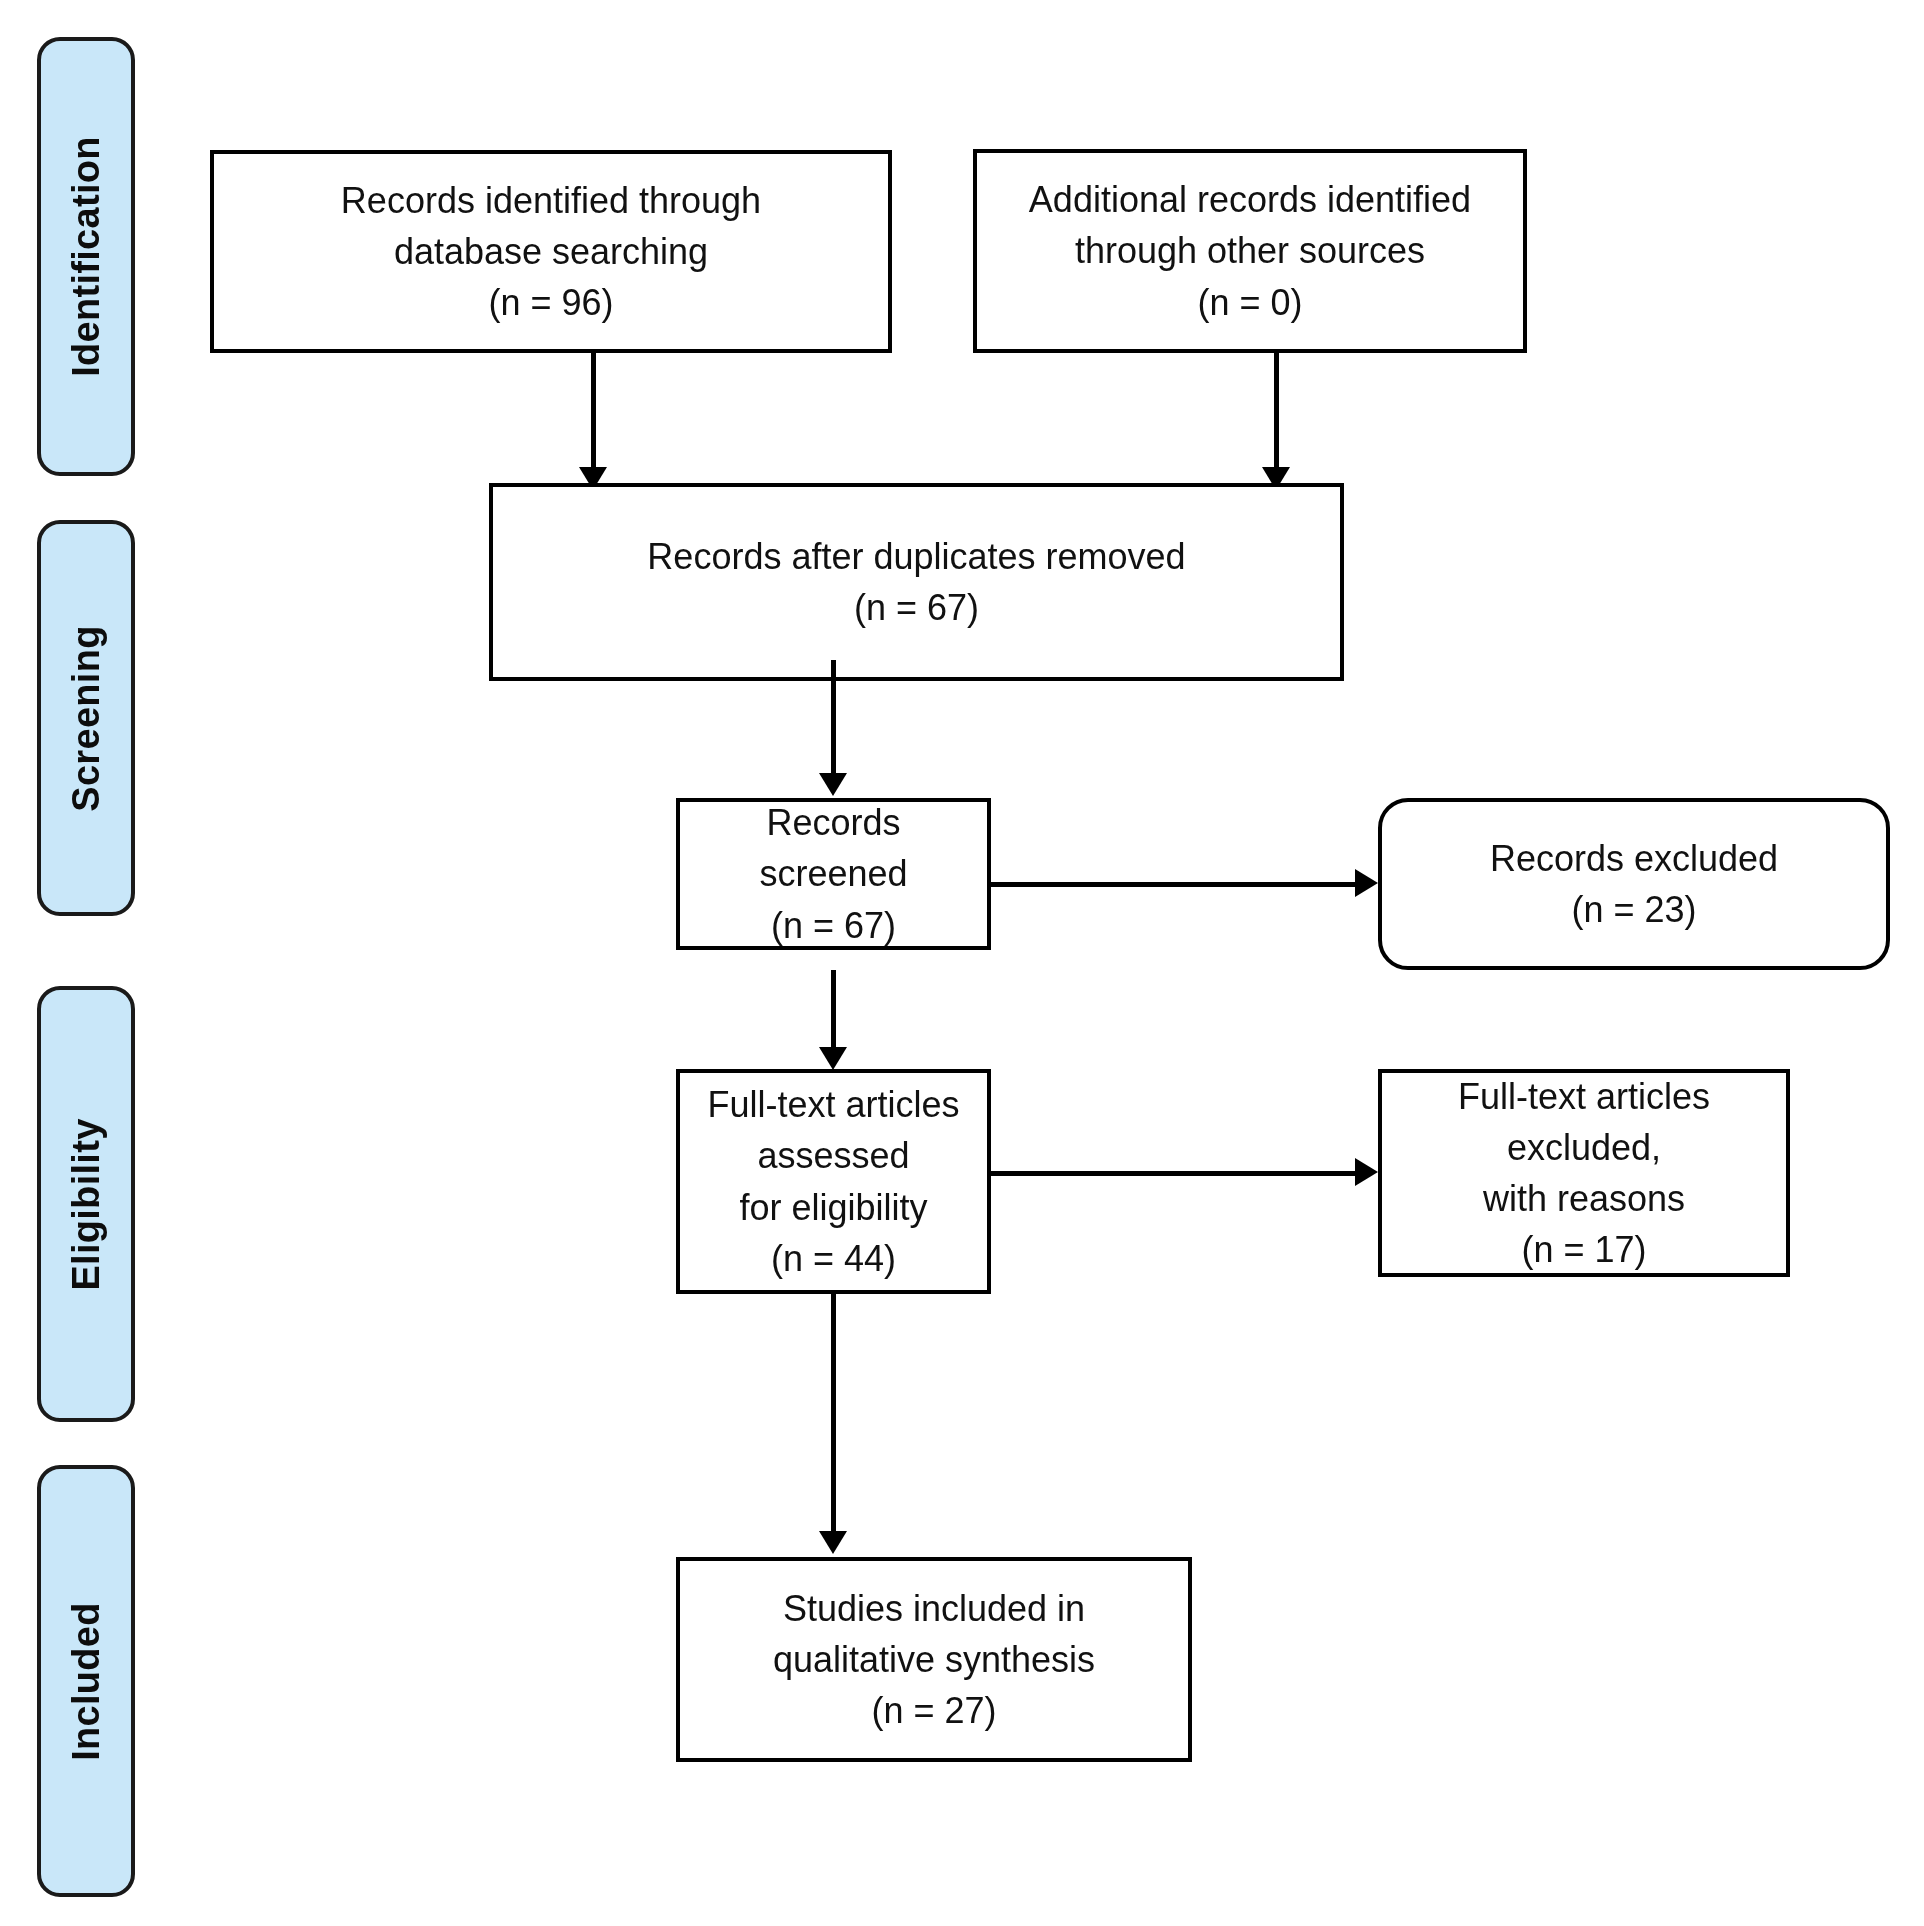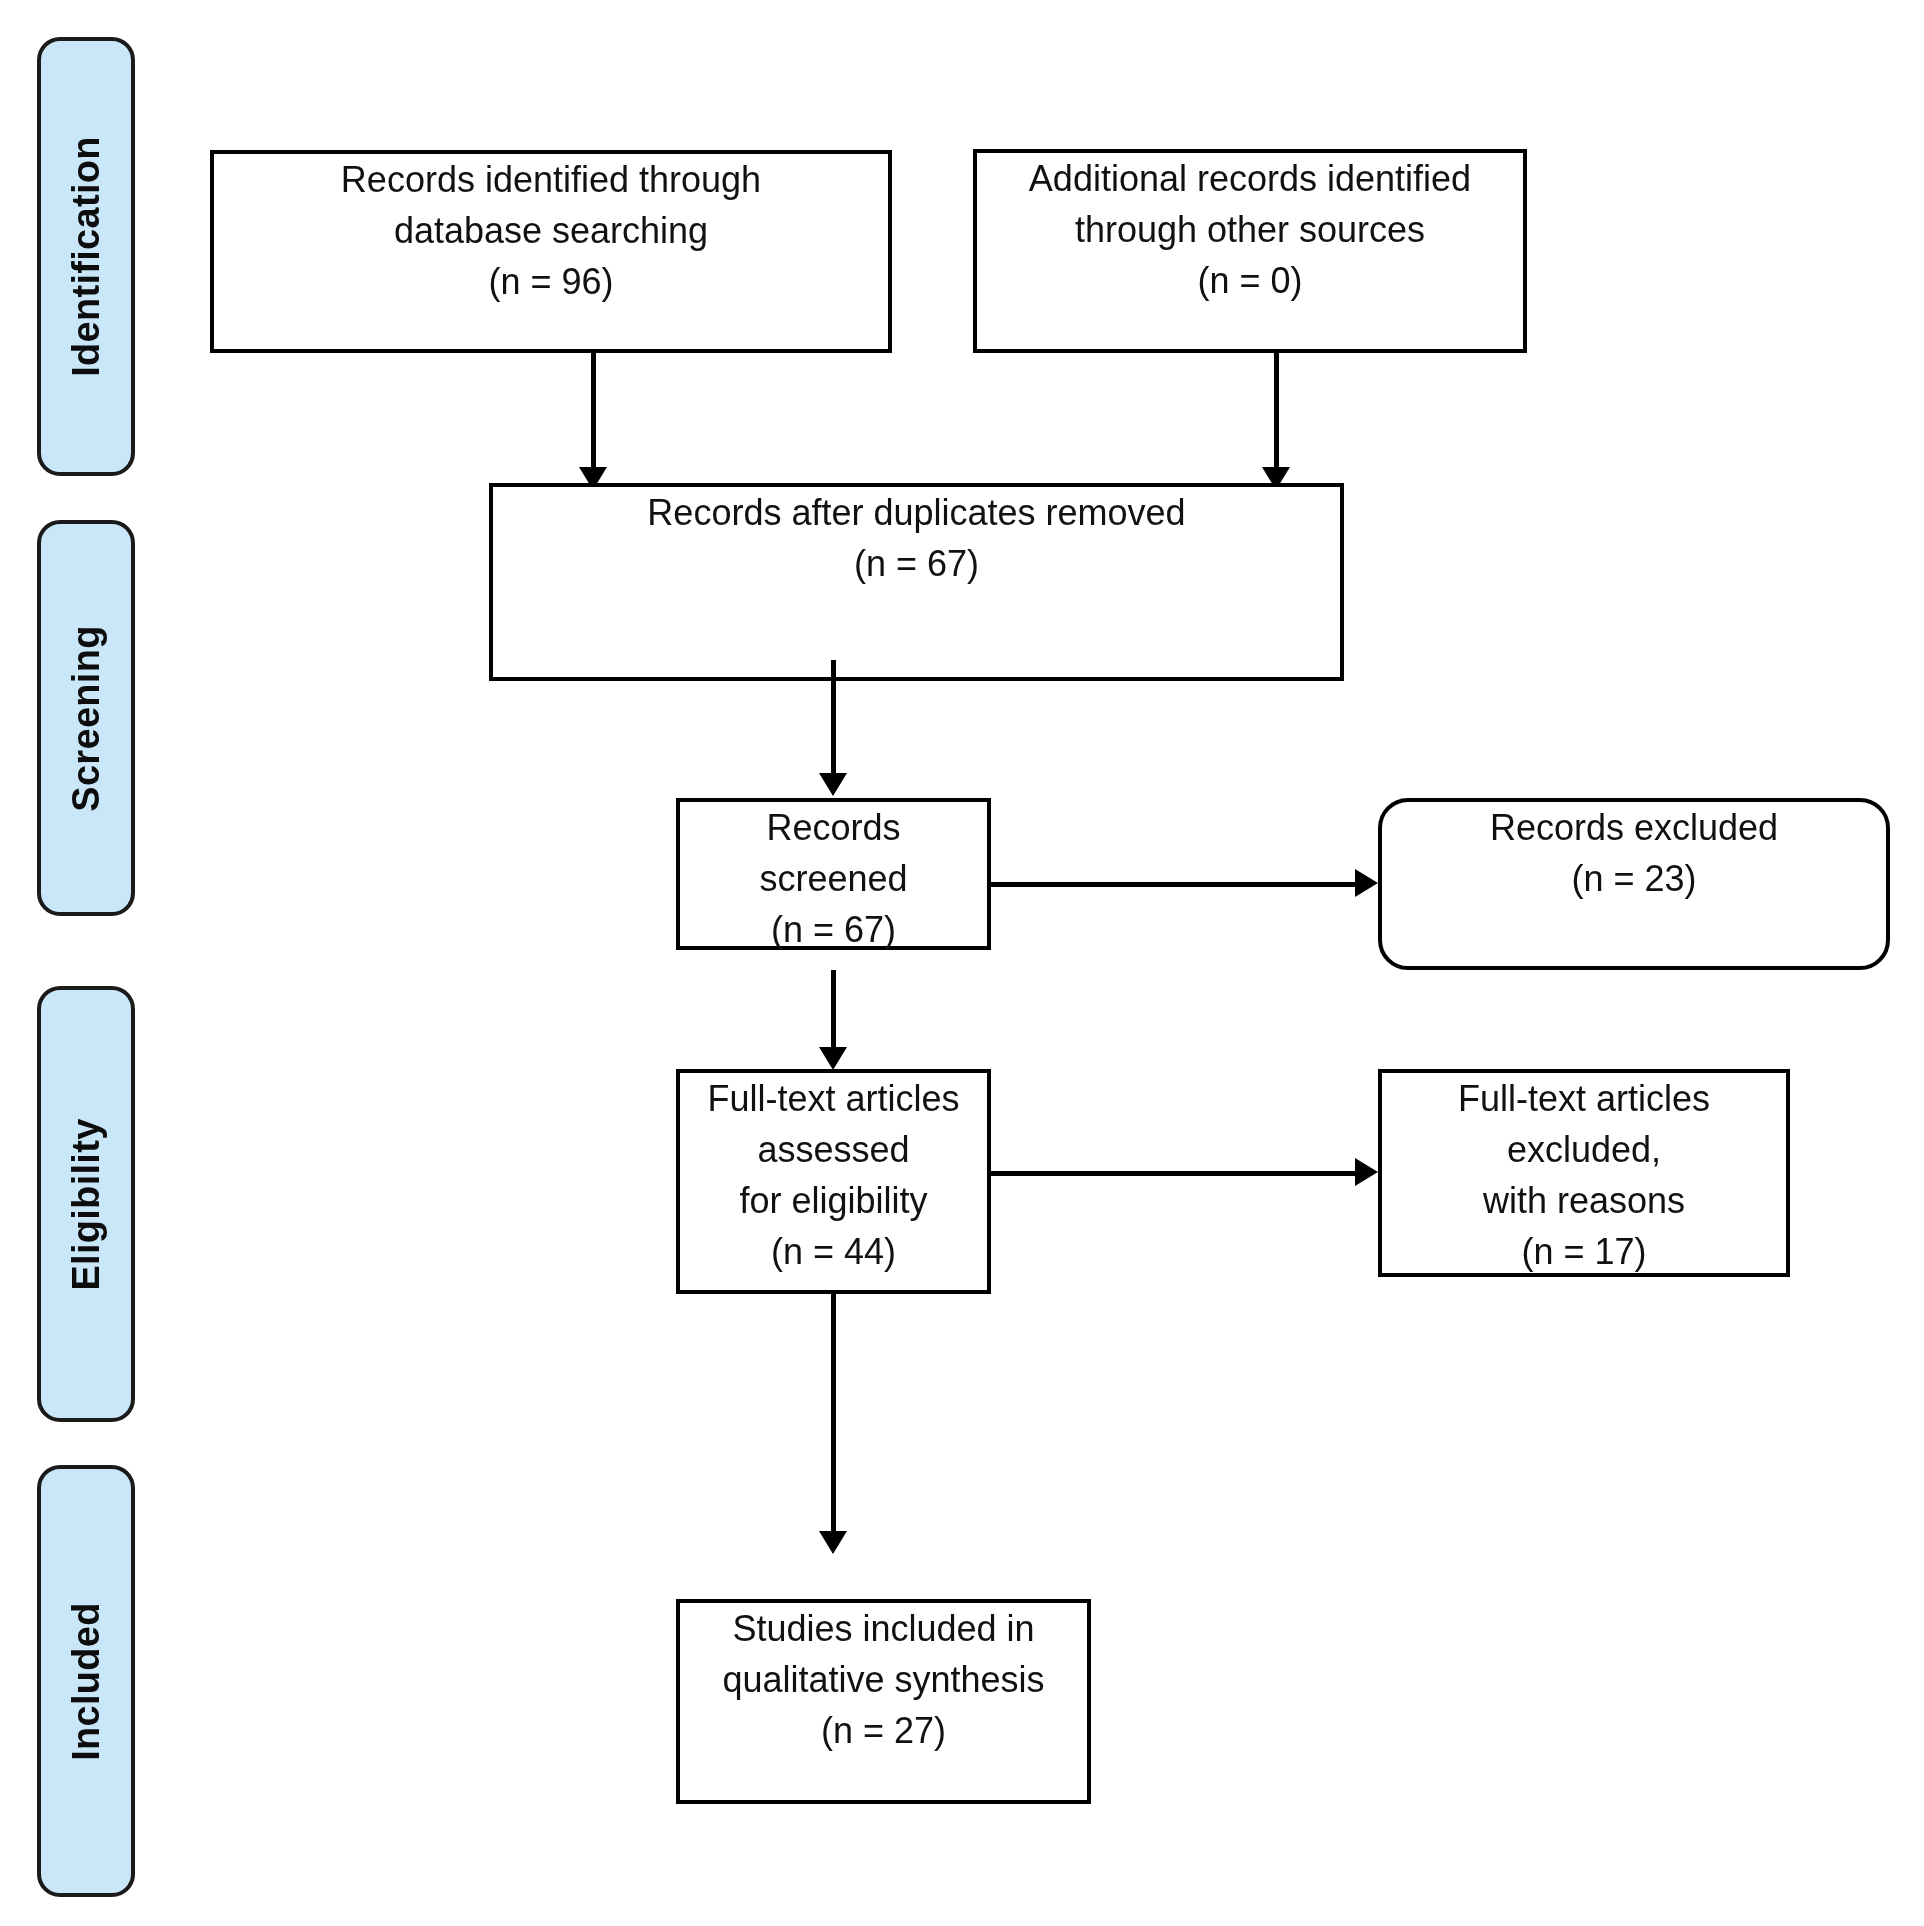--- a/index.html
+++ b/index.html
@@ -36,21 +36,21 @@
     color: #0d0d0d;
     letter-spacing: 0.3px;
   }
   
   .flow-box {
     position: absolute;
     box-sizing: border-box;
     background: #ffffff;
     border: 4.7px solid #000000;
     display: flex;
-    align-items: flex-start;
+    align-items: center;
     justify-content: center;
     text-align: center;
   }
   .flow-box .box-text {
     font-size: 36px;
     line-height: 1.42;
     color: #111111;
     padding: 0 12px;
     white-space: pre-line;
   }
@@ -156,20 +156,20 @@
 with reasons
 (n = 17)</span>
   </div>
 
   <div class="hline" style="left:991px; top:1171px; width:366px;"></div>
   <div class="arrow-right" style="left:1355px; top:1158px;"></div>
 
   <div class="vline" style="left:831px; top:1294px; height:238px;"></div>
   <div class="arrow-down" style="left:819px; top:1531px;"></div>
 
-  <div class="flow-box" style="left:676px; top:1557px; width:415px; height:205px;margin-top:42px;">
+  <div class="flow-box" style="left:676px; top:1557px; width:516px; height:205px;">
     <span class="box-text">Studies included in
 qualitative synthesis
 (n = 27)</span>
   </div>
 
 </div>
 
 
 </body></html>

